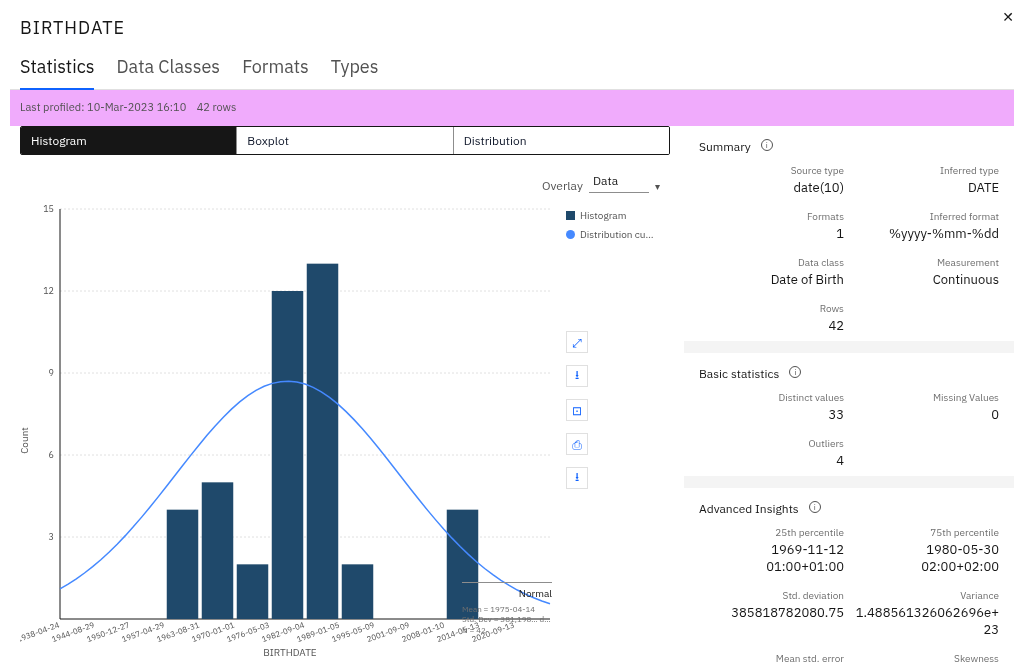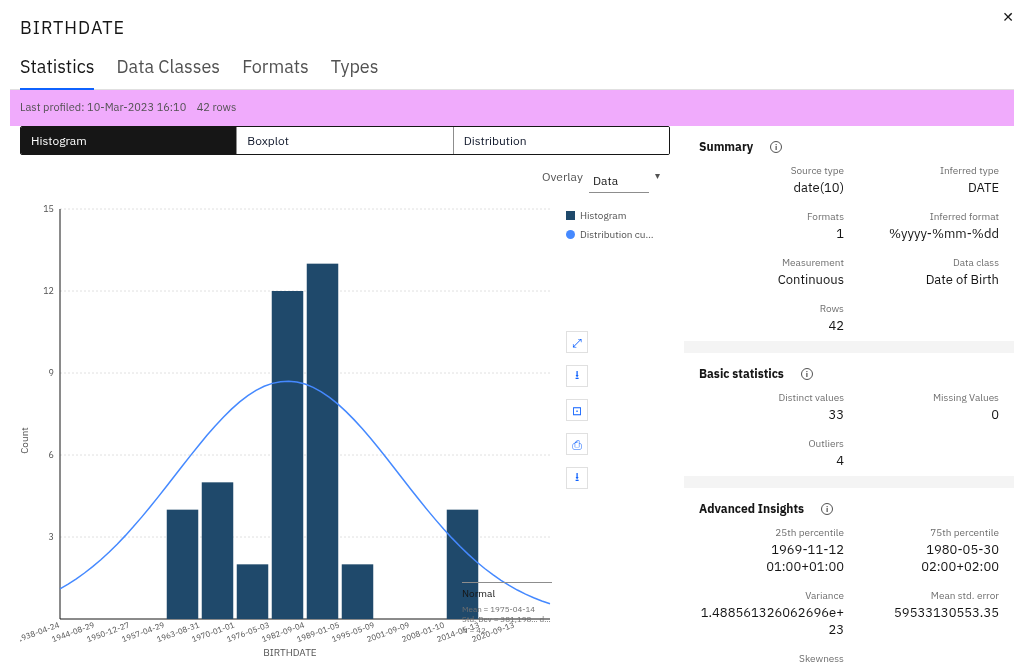--- a/index.html
+++ b/index.html
@@ -16,48 +16,48 @@
 .content { display: flex; gap: 14px; padding: 0 0 0 10px; }
 
 .left { width: 650px; background: #fff; }
 .right { flex: 1; min-width: 0; }
 
 .viewtabs { display: flex; border: 1px solid #161616; border-radius: 2px; overflow: hidden; margin-bottom: 8px; }
 .viewtab { flex: 1; padding: 6px 10px; font-size: 12px; cursor: pointer; background: #fff; color: #0f172a; border-right: 1px solid #8d8d8d; }
 .viewtab:last-child{border-right:none}
 .viewtab.active { background: #161616; color: #fff; }
 
-.overlay-row { display: flex; justify-content: flex-end; align-items: flex-start; gap: 6px; font-size: 12px; color: #525252; padding: 6px 10px; }
+.overlay-row { display: flex; justify-content: flex-end; align-items: flex-end; gap: 6px; font-size: 12px; color: #525252; padding: 6px 10px; }
 .overlay-select { border: none; border-bottom: 1px solid #8d8d8d; background: transparent; font-size: 12px; color: #161616; padding: 4px 18px 4px 4px; min-width: 60px; cursor: pointer; position: relative; }
 .chev{ font-size: 10px; color:#525252; }
 
 .chart-row { display: flex; }
 .chart-area { position: relative; width: 540px; height: 470px; }
 .chart-legend { width: 110px; padding: 10px 0 0 6px; font-size: 10px; color: #525252; }
 .legend-item { display: flex; align-items: center; gap: 5px; margin-bottom: 6px; }
 .sq { width: 9px; height: 9px; background: #1f496b; }
 .circ { width: 9px; height: 9px; border-radius: 50%; background: #4589ff; }
 
 .mini-tools { position: absolute; right: -110px; top: 100px; display:flex; flex-direction:column; gap:12px;}
 .mini-tools div{ width:22px; height:22px; border:1px solid #e0e0e0; display:flex; align-items:center; justify-content:center; font-size:12px; color:#0f62fe; cursor:pointer; background:#fff;}
 
 .panel { background: #fff; margin-bottom: 12px; padding: 12px 14px 6px; border:1px solid #fff;}
-.panel-title { font-size: 12px; font-weight: 700; color: #161616; display:flex; align-items:center; gap:17px; margin-bottom:10px;}
+.panel-title { font-size: 12px; font-weight: 400; color: #161616; display:flex; align-items:flex-start; gap:10px; margin-bottom:10px;}
 .info { width:12px; height:12px; border:1px solid #525252; border-radius:50%; display:inline-flex; align-items:center; justify-content:center; font-size:8px; color:#525252;}
 .grid2 { display: grid; grid-template-columns: 1fr 1fr; gap: 14px 10px; }
 .cell { min-width:0;text-align:right; }
 .cell-label { font-size: 10px; color: #6f6f6f; margin-bottom: 2px; }
 .cell-value { font-size: 13px; color: #161616; word-break: break-word;}
 
 .right-wrap { background: #f4f4f4; padding: 0; height: 560px; overflow-y: auto; position:relative;}
 .right-wrap::-webkit-scrollbar{width:6px}
 .right-wrap::-webkit-scrollbar-thumb{background:#c6c6c6}
 
 .norm-box { position:absolute; bottom:34px; right:8px; width:90px; border-top:1px solid #8d8d8d; padding-top:4px;}
-.norm-title{font-size:10px; color:#161616; margin-bottom:4px;}
+.norm-title{font-size:10px; color:#161616; margin-bottom:4px;text-align:right;}
 .norm-line{font-size:8px; color:#6f6f6f; line-height:1.3; white-space:nowrap; overflow:hidden; text-overflow:ellipsis;}
 
 .xlabel{ position:absolute; bottom:10px; left:50%; transform:translateX(-50%); font-size:10px; color:#525252;}
 .ylabel{ position:absolute; left:4px; top:50%; transform:translateX(-50%) rotate(-90deg); font-size:10px; color:#525252;}
 </style>
 </head>
 <body>
 
 <div class="dialog">
   <div class="close">✕</div>
@@ -176,26 +176,26 @@
               </div>
             <div class="cell">
                 <div class="cell-label">Formats</div>
                 <div class="cell-value">1</div>
               </div>
             <div class="cell">
                 <div class="cell-label">Inferred format</div>
                 <div class="cell-value">%yyyy-%mm-%dd</div>
               </div>
             <div class="cell">
+                <div class="cell-label">Data class</div>
+                <div class="cell-value">Date of Birth</div>
+              </div>
+            <div class="cell">
                 <div class="cell-label">Measurement</div>
                 <div class="cell-value">Continuous</div>
-              </div>
-            <div class="cell">
-                <div class="cell-label">Data class</div>
-                <div class="cell-value">Date of Birth</div>
               </div>
             <div class="cell">
                 <div class="cell-label">Rows</div>
                 <div class="cell-value">42</div>
               </div>
           </div>
         </div>
 
         <div class="panel">
           <div class="panel-title">
@@ -226,20 +226,24 @@
           <div class="grid2">
             <div class="cell">
                 <div class="cell-label">25th percentile</div>
                 <div class="cell-value">1969-11-12 01:00+01:00</div>
               </div>
             <div class="cell">
                 <div class="cell-label">75th percentile</div>
                 <div class="cell-value">1980-05-30 02:00+02:00</div>
               </div>
             <div class="cell">
+                <div class="cell-label">Std. deviation</div>
+                <div class="cell-value">385818782080.75</div>
+              </div>
+            <div class="cell">
                 <div class="cell-label">Variance</div>
                 <div class="cell-value">1.488561326062696e+23</div>
               </div>
             <div class="cell">
                 <div class="cell-label">Mean std. error</div>
                 <div class="cell-value">59533130553.35</div>
               </div>
             <div class="cell">
                 <div class="cell-label">Skewness</div>
                 <div class="cell-value">0.60</div>

